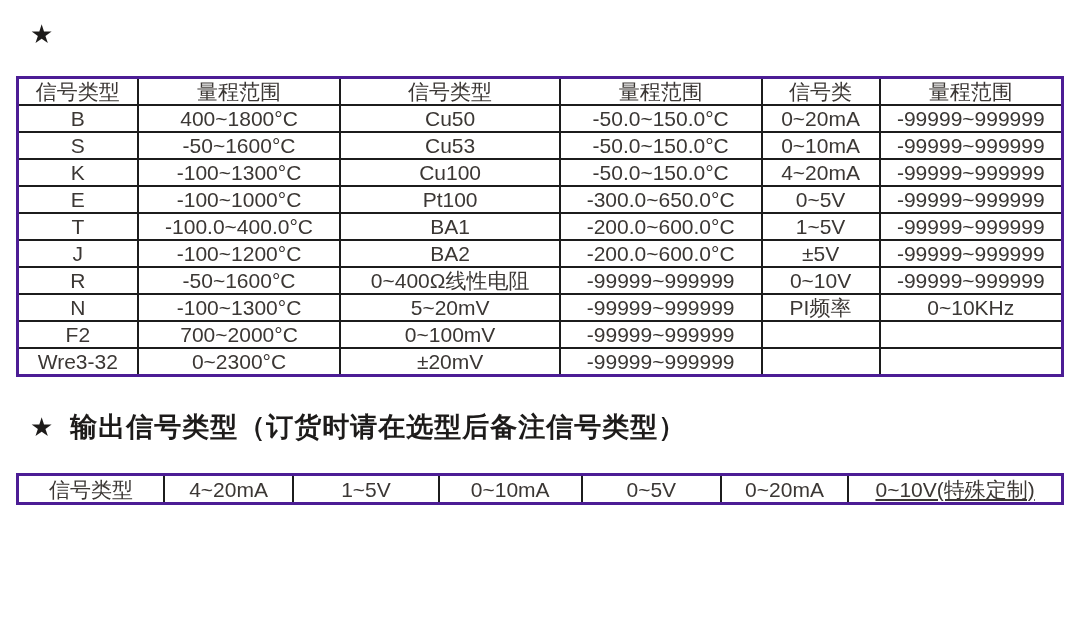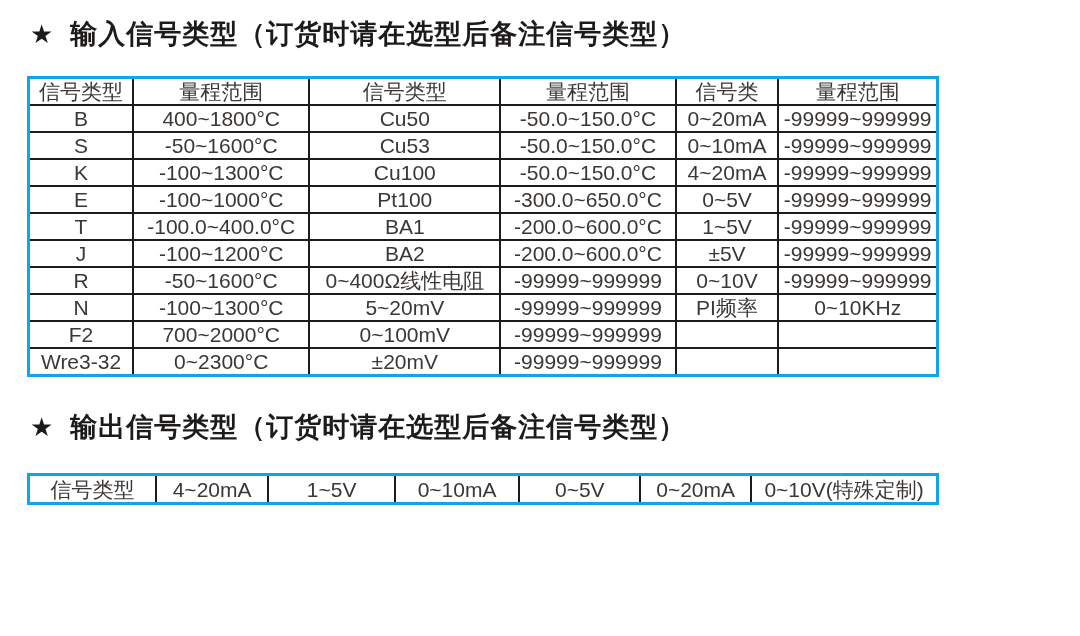--- a/index.html
+++ b/index.html
@@ -27,23 +27,23 @@
     font-size: 26px;
     margin-right: 16px;
     font-weight: 400;
   }
   .title-input { padding-top: 18px; }
   .title-output { margin-top: 34px; }
 
   table {
     border-collapse: collapse;
     table-layout: fixed;
-    margin-left: 27px;
-    width: 912px;
-    border: 3px solid #0ea5e9;
+    margin-left: 16px;
+    width: 1048px;
+    border: 3px solid #4c1d95;
   }
   .input-table { margin-top: 26px; }
   .output-table { margin-top: 30px; }
   th, td {
     border: 2px solid #1c1c1c;
     text-align: center;
     vertical-align: middle;
     font-size: 21px;
     font-weight: 400;
     color: #3b3734;
@@ -63,30 +63,29 @@
   .input-table .c4 { width: 11.3%; }
   .input-table .c5 { width: 17.5%; }
 
   
   .output-table .d0 { width: 14.0%; }
   .output-table .d1 { width: 12.4%; }
   .output-table .d2 { width: 13.9%; }
   .output-table .d3 { width: 13.7%; }
   .output-table .d4 { width: 13.3%; }
   .output-table .d5 { width: 12.2%; }
-  .output-table .d6 { width: 20.5%; }
+  .output-table .d6 { width: 20.5%; text-decoration: underline; }
 </style>
 </head>
 <body>
 
 <div class="page">
 
   <div class="section-title title-input">
     <span class="star">★</span>
-    <span>输入信号类型（订货时请在选型后备注信号类型）</span>
   </div>
 
   <table class="input-table">
     <thead>
       <tr>
         <th class="c0">信号类型</th>
         <th class="c1">量程范围</th>
         <th class="c2">信号类型</th>
         <th class="c3">量程范围</th>
         <th class="c4">信号类</th>

